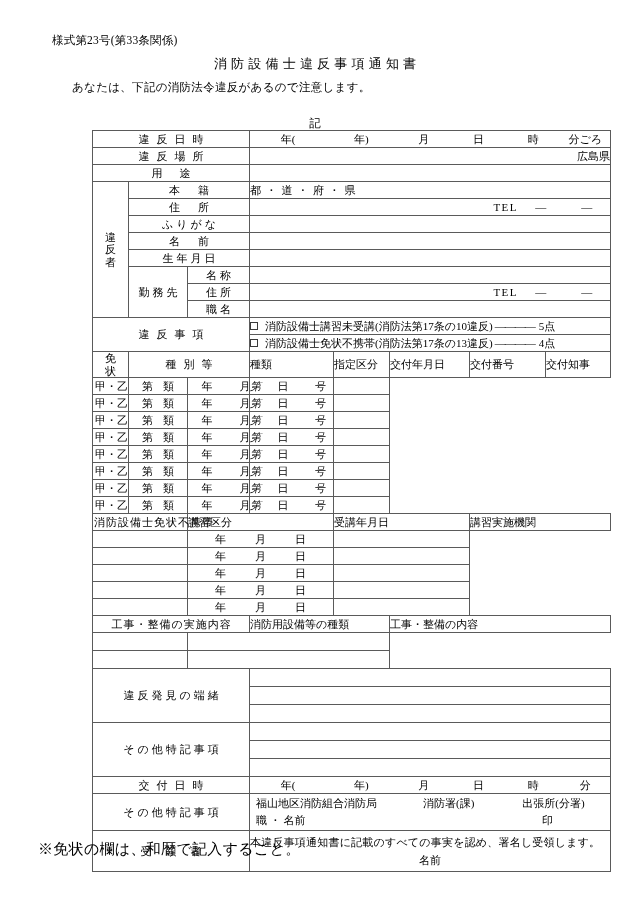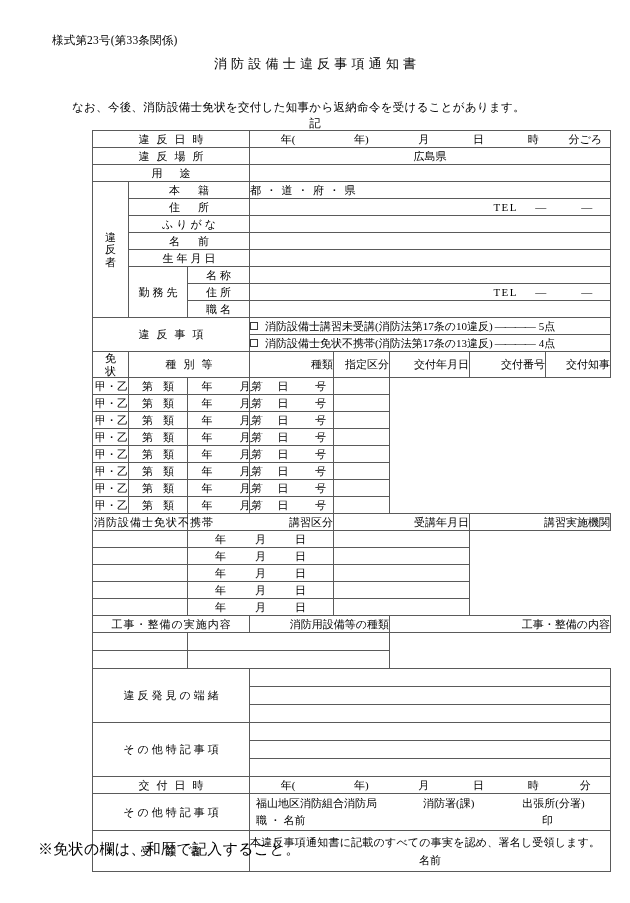--- a/index.html
+++ b/index.html
@@ -106,21 +106,21 @@
   .vlabel {
     text-align: center;
     white-space: nowrap;
     line-height: 1.5;
     font-size: 11px;
   }
   .vlabel span {
     display: block;
   }
 
-  .cell-pad-l { padding-left: 5px; text-align: center; }
+  .cell-pad-l { padding-left: 5px; text-align: right; }
   .blank { }
 
   
   .dateline {
     display: flex;
     align-items: center;
     justify-content: flex-start;
     white-space: nowrap;
     height: 100%;
   }
@@ -158,21 +158,21 @@
     box-sizing: border-box;
   }
   .lead-dash {
     display: inline-block;
     letter-spacing: -1px;
     margin: 0 4px 0 2px;
   }
 
   
   .th {
-    text-align: right;
+    text-align: left;
     white-space: nowrap;
     height: 17px;
   }
   .lic-type { text-align: right; white-space: nowrap; }
   .lic-kubun { text-align: center; white-space: nowrap; letter-spacing: 10px; text-indent: 10px; }
   .lic-date {
     text-align: center;
     white-space: nowrap;
   }
   .lic-date .d { display: inline-block; width: 38px; text-align: center; }
@@ -215,21 +215,21 @@
     line-height: 18px;
   }
 </style>
 </head>
 <body>
 
 <div class="page">
 
   <div class="form-no">様式第23号(第33条関係)</div>
   <div class="doc-title">消防設備士違反事項通知書</div>
-  <div class="lead-2">なお、今後、消防設備士免状を交付した知事から返納命令を受けることがあります。</div>
+  <div class="lead-1">あなたは、下記の消防法令違反があるので注意します。</div>
   <div class="ki-mark">記</div>
 
   <table class="frm">
     <colgroup>
       <col style="width:36px">
       <col style="width:59px">
       <col style="width:62px">
       <col style="width:84px">
       <col style="width:56px">
       <col style="width:80px">

